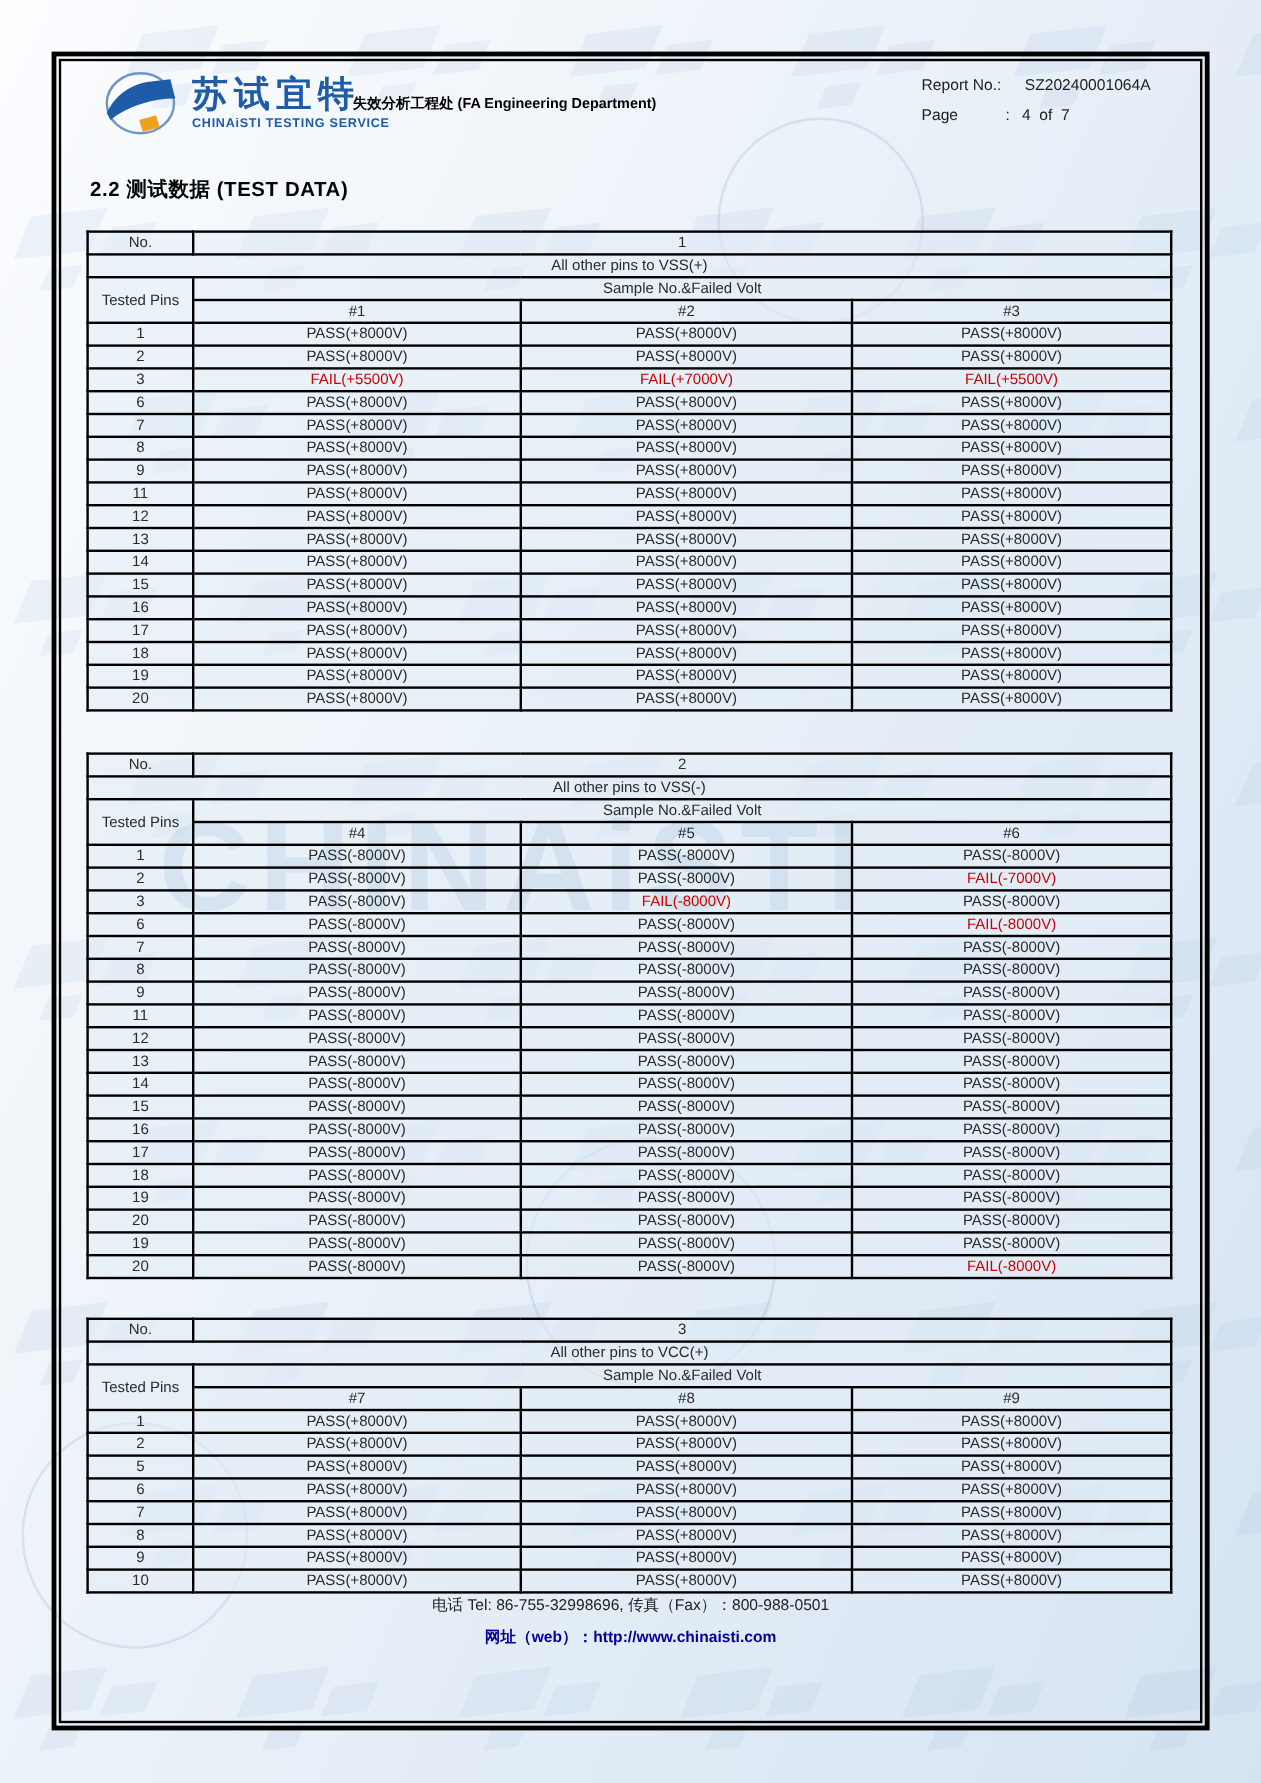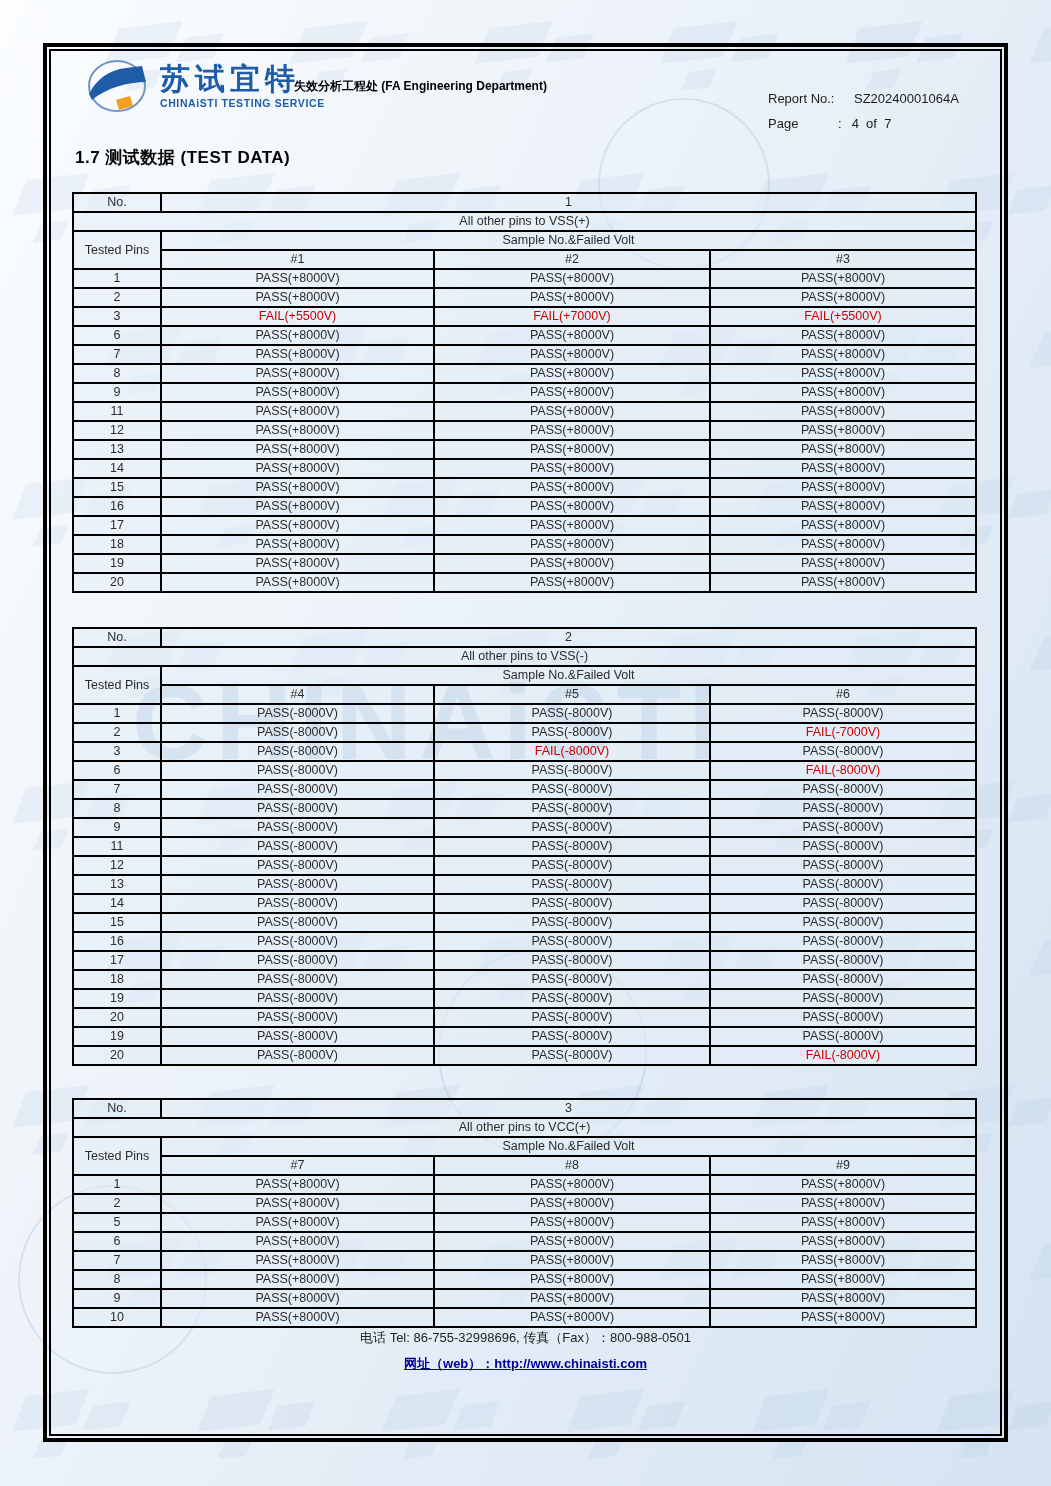--- a/index.html
+++ b/index.html
@@ -35,21 +35,21 @@
   
   .logo{position:absolute; left:86px; top:58px; z-index:3; display:flex; align-items:center;}
   .logo svg{display:block;}
   .logo-txt{margin-left:8px;}
   .logo-cn{font-size:30px; font-weight:bold; color:var(--brand-blue); letter-spacing:5px; line-height:30px;}
   .logo-en{font-size:10.5px; font-weight:bold; color:var(--brand-blue); letter-spacing:0.6px; margin-top:3px;}
   .dept{position:absolute; left:294px; top:78px; z-index:3; font-size:12px; font-weight:bold; color:#000;}
   .hdr-right{position:absolute; left:768px; top:63px; z-index:3; font-size:13px; color:#1c1c1c;}
   .hr-row{display:flex; align-items:baseline;}
   .hr-row + .hr-row{margin-top:10px;}
-  .hr-l{display:inline-block; width:86px;margin-top:28px;}
+  .hr-l{display:inline-block; width:86px;}
   .hr-l2{display:inline-block; width:70px;}
   .pre{white-space:pre;}
   .hr-val{margin-left:10px;}
   
   .section-title{position:absolute; left:75px; top:146px; z-index:3;
     font-size:17px; font-weight:bold; color:#050505; letter-spacing:0.5px;}
   
   table.data-table{
     position:absolute; left:72px; z-index:3;
     border-collapse:collapse; table-layout:fixed; width:905px;padding-left:24px;
@@ -65,21 +65,21 @@
   table.data-table td.fail{color:var(--fail-red);}
   #table-1{top:192px;}
   #table-2{top:627px;}
   #table-3{top:1098px;}
   
   .footer{position:absolute; left:52px; right:52px; top:1326px; z-index:3;
           text-align:center; color:#222;}
   .footer .f-line{font-size:13px; line-height:24px;}
   .footer .f-web{margin-top:2px;}
   .footer a{font-size:13px; font-weight:bold; color:var(--link-blue);
-            text-decoration:underline; cursor:pointer;}
+            cursor:pointer;}
 </style>
 </head>
 <body>
 
 <div class="page">
 
   <div class="wm-layer">
     <div>
         <div class="wm-cluster" style="left: -80px; top: 18px;">
           <i></i>
@@ -424,21 +424,21 @@
       <span class="hr-l">Report No.:</span>
       <span>SZ20240001064A</span>
     </div>
     <div class="hr-row">
       <span class="hr-l2">Page</span>
       <span>:</span>
       <span class="pre hr-val">4  of  7</span>
     </div>
   </div>
 
-  <div class="section-title">1.7 测试数据 (TEST DATA)</div>
+  <div class="section-title">2.2 测试数据 (TEST DATA)</div>
 
   <table class="data-table" id="table-1">
     <colgroup>
         <col style="width:88px">
         <col style="width:273px">
         <col style="width:276px">
         <col>
       </colgroup>
     <thead>
       <tr>

